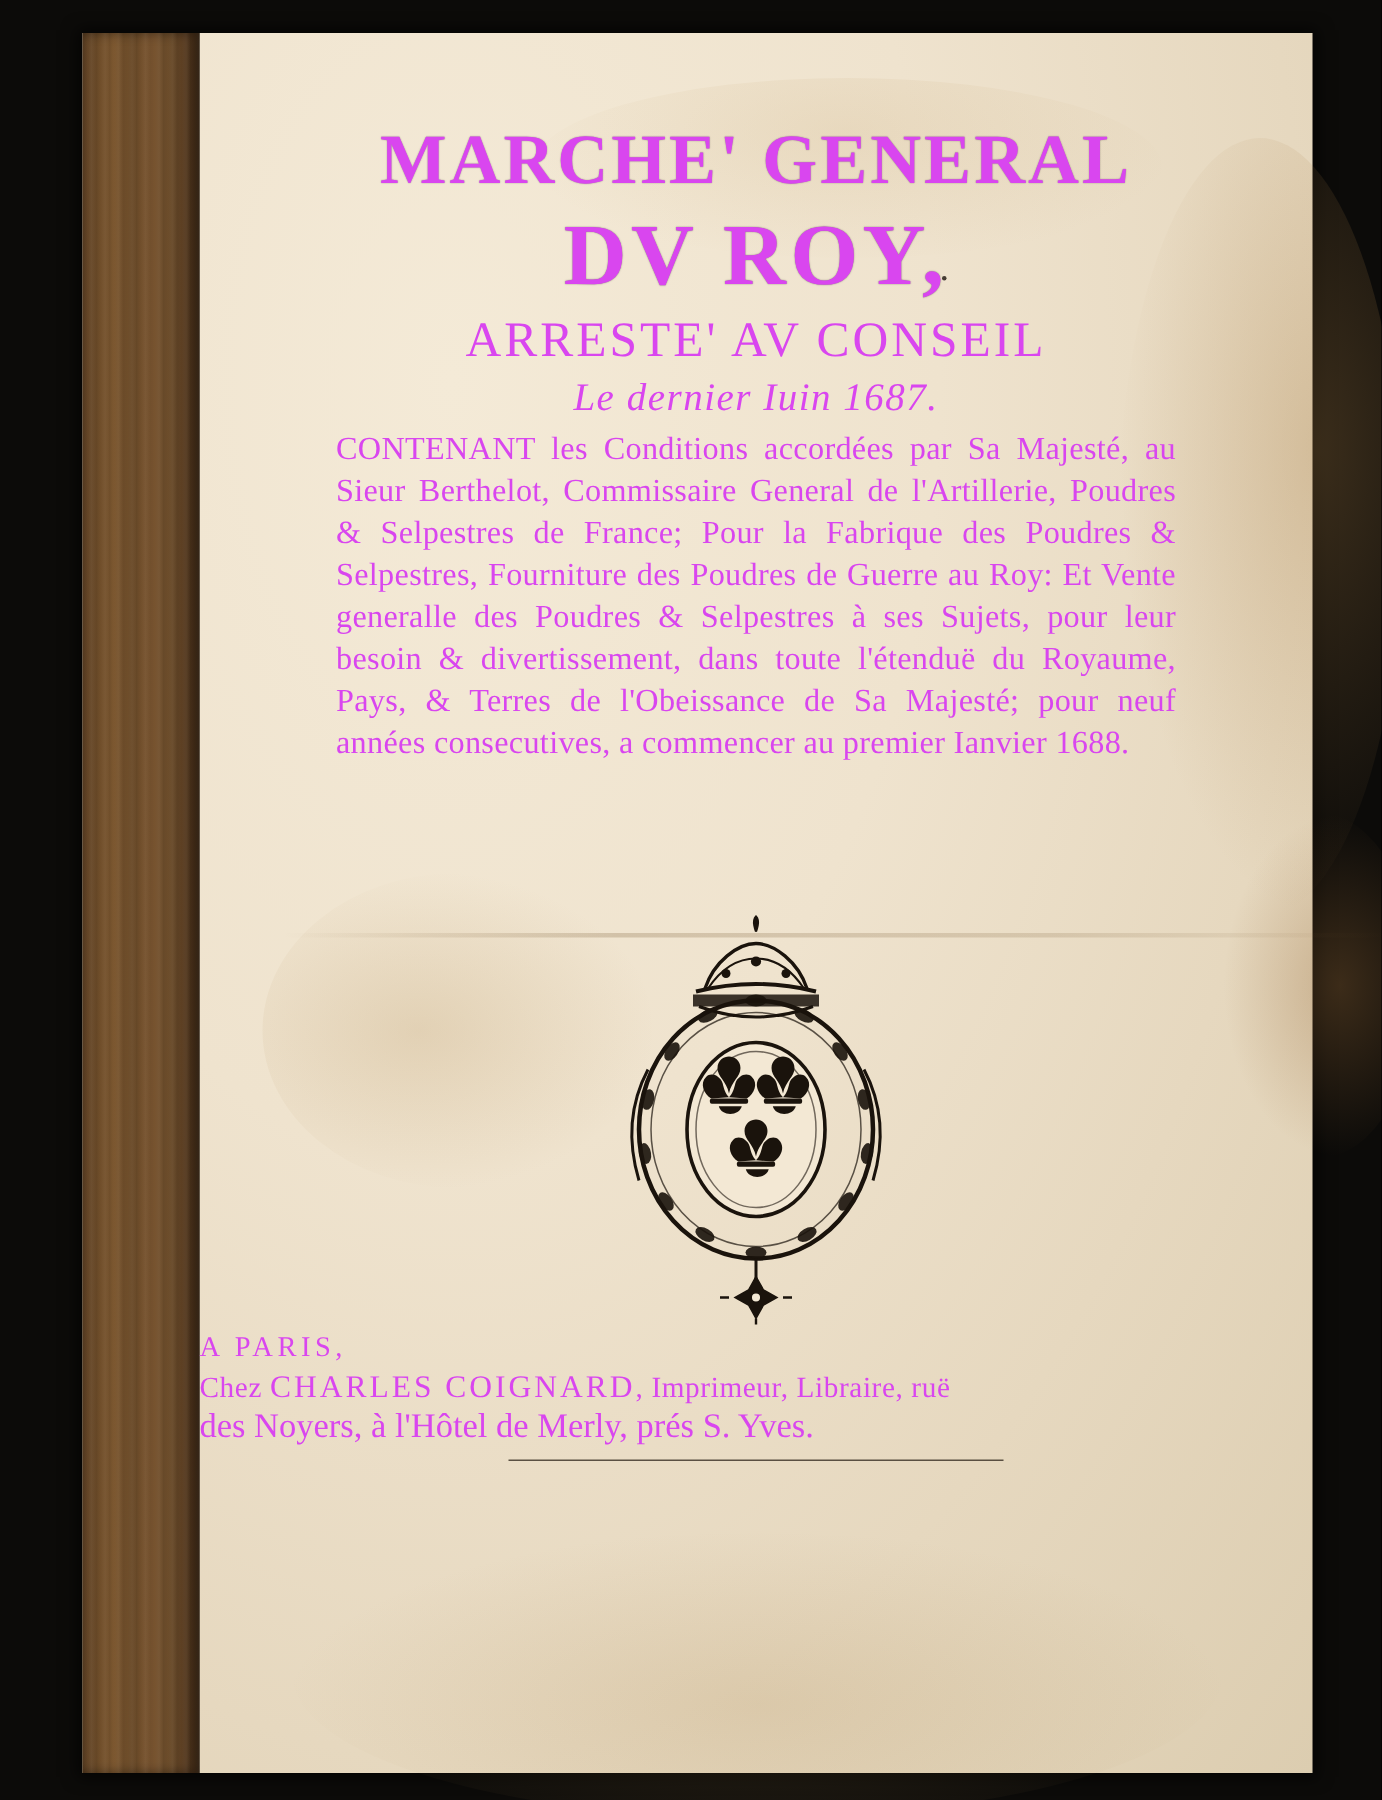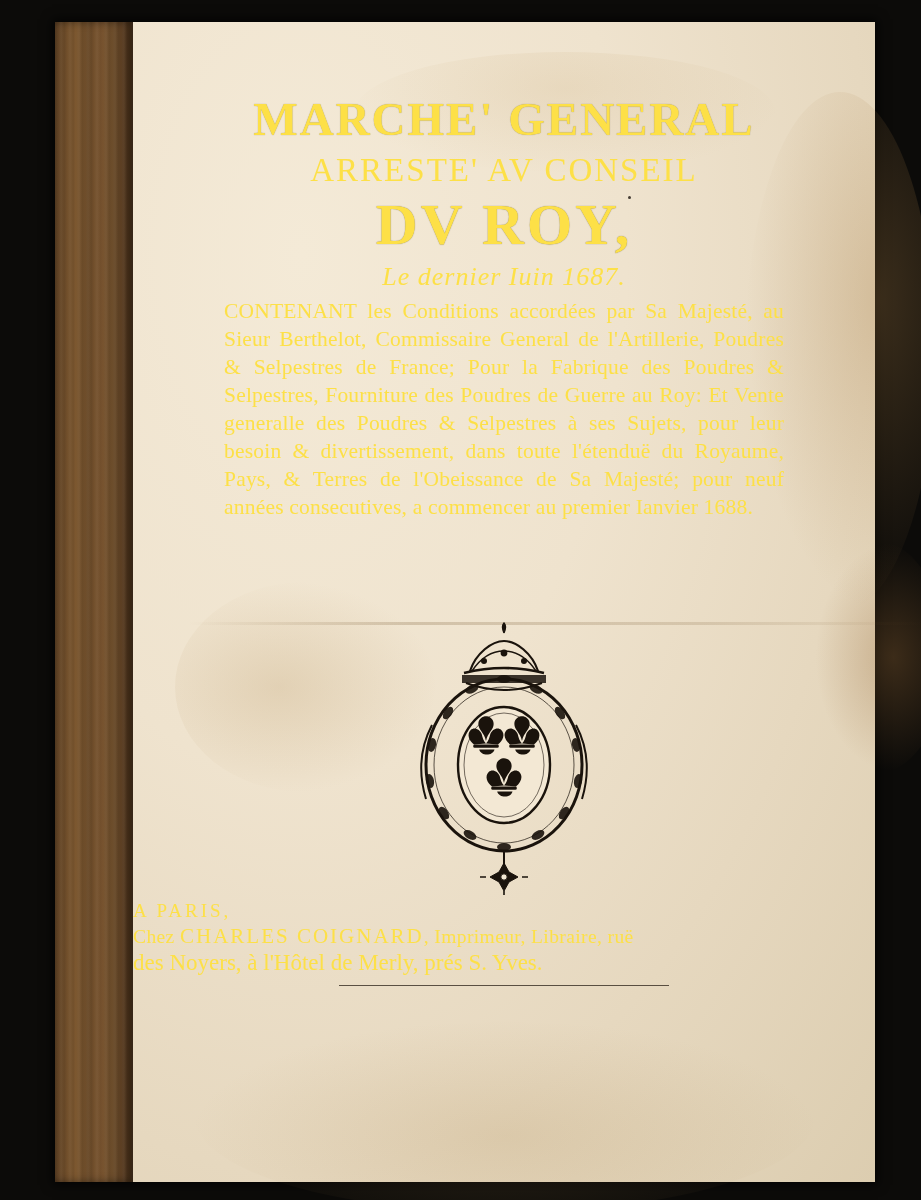--- a/index.html
+++ b/index.html
@@ -77,24 +77,24 @@
   #fold {
     position: absolute;
     left: 133px; top: 600px; width: 742px; height: 3px;
     background: linear-gradient(90deg, rgba(120,90,50,0.0), rgba(120,90,50,0.25) 30%, rgba(120,90,50,0.18) 70%, rgba(120,90,50,0.0));
   }
 
   
   #text-block {
     position: absolute;
     left: 133px;
-    top: 20px;
+    top: 8px;
     width: 742px;
     height: 1036px;
-    color: #fde047;
+    color: #d946ef;
     text-align: center;
   }
 
   .line { display: block; }
 
   #title-1 {
     margin-top: 72px;
     font-size: 47px;
     letter-spacing: 2px;
     font-weight: bold;
@@ -199,23 +199,23 @@
     <div class="stain s4"></div>
     <div id="fold"></div>
   </div>
 
   <div id="binding"></div>
 
   <div id="text-block">
 
     <div class="line" id="title-1">MARCHE' GENERAL</div>
 
+    <div class="line" id="title-3">DV ROY,</div>
+
     <div class="line" id="title-2">ARRESTE' AV CONSEIL</div>
-
-    <div class="line" id="title-3">DV ROY,</div>
 
     <div class="line" id="date-line">Le dernier Iuin 1687.</div>
 
     <div id="body-text">
       <p class="para">CONTENANT les Conditions accordées par Sa Majesté, au Sieur Berthelot, Commissaire General de l'Artillerie, Poudres &amp; Selpestres de France; Pour la Fabrique des Poudres &amp; Selpestres, Fourniture des Poudres de Guerre au Roy: Et Vente generalle des Poudres &amp; Selpestres à ses Sujets, pour leur besoin &amp; divertissement, dans toute l'étenduë du Royaume, Pays, &amp; Terres de l'Obeissance de Sa Majesté; pour neuf années consecutives, a commencer au premier Ianvier 1688.</p>
       <div class="speck" style="left: 495px; top: 176px; width: 3px; height: 3px;"></div>
     </div>
 
     <div id="emblem-wrap">
       <svg id="emblem" width="260" height="280" viewBox="0 0 260 280">

